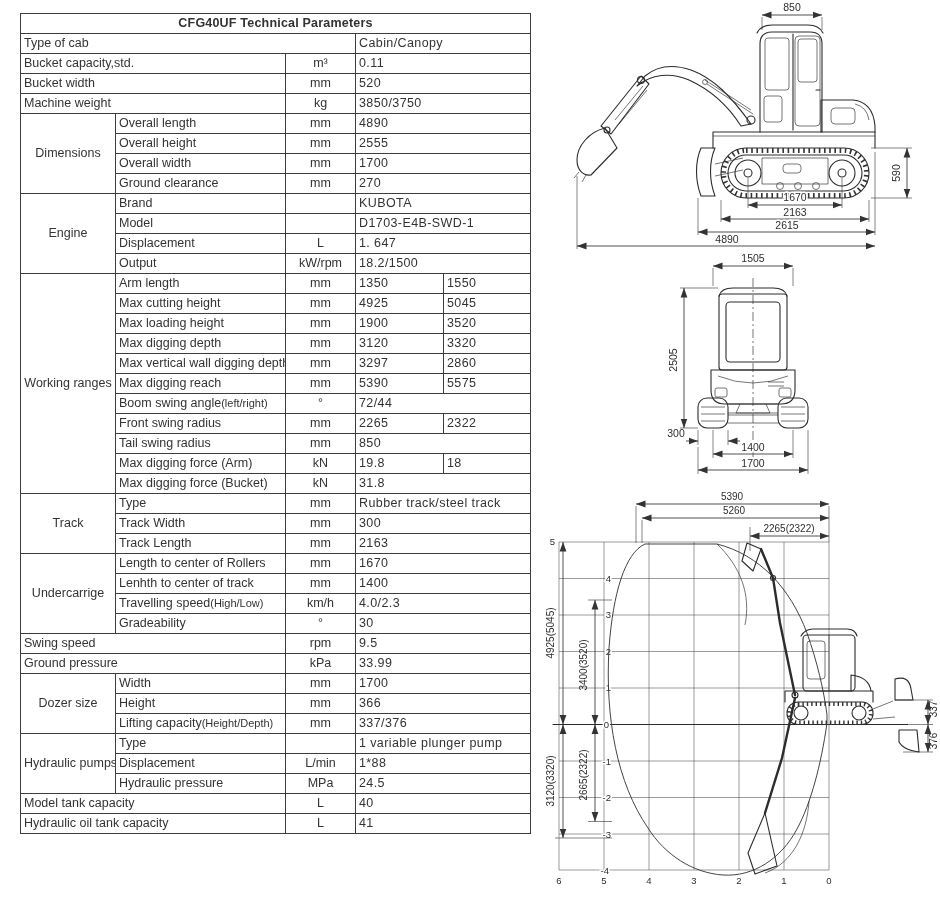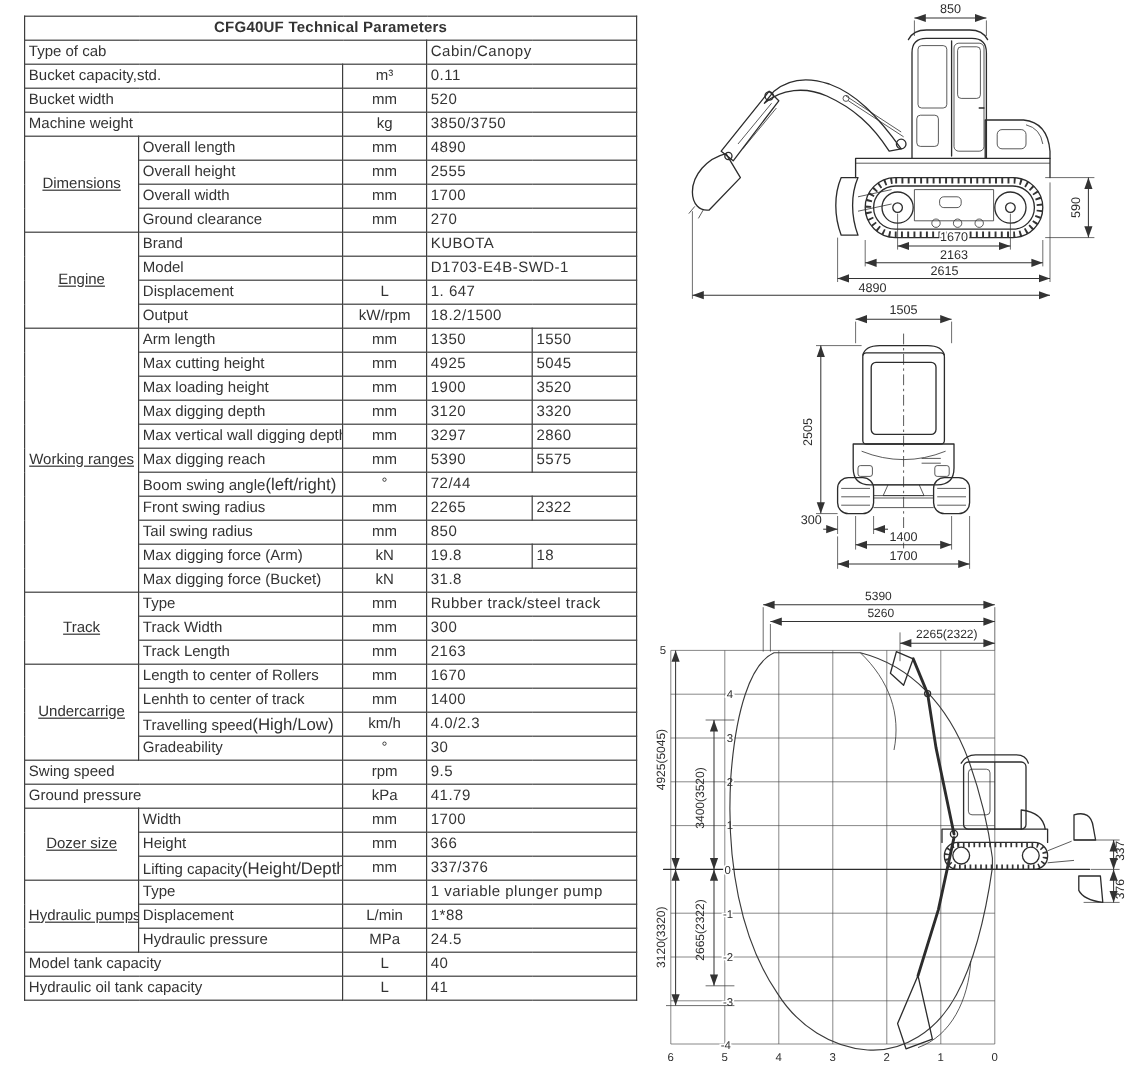--- a/index.html
+++ b/index.html
@@ -3,26 +3,26 @@
 <meta charset="utf-8">
 <style>
   html,body{margin:0;padding:0;background:#fff;}
   body{width:940px;height:902px;position:relative;font-family:"Liberation Sans",sans-serif;color:#333;overflow:hidden;}
   .page{position:absolute;inset:0;background:#fff;}
 
   table.spec{position:absolute;left:20px;top:13px;width:510px;border-collapse:collapse;table-layout:fixed;}
   table.spec td{border:1px solid #3d3d3d;height:19px;padding:0 3px;font-size:12.5px;color:#333;
     overflow:hidden;white-space:nowrap;line-height:1.05;vertical-align:middle;}
   td.title{font-weight:bold;font-size:14.5px;text-align:center;color:#1d1d1d;height:21px;letter-spacing:.2px;}
-  td.g{text-align:center;white-space:normal;text-decoration:underline;}
+  td.g{text-align:center;white-space:normal;}
   td.p{text-align:left;padding-left:5px;}
   td.u{text-align:center;font-size:12px;}
   td.v{text-align:left;letter-spacing:.4px;}
   td.sm{font-size:10.5px;letter-spacing:0;}
-  .sub{font-size:14px;letter-spacing:0;}
+  .sub{font-size:11px;letter-spacing:0;}
 
   svg{position:absolute;overflow:visible;}
   .draw{stroke:#2c2c2c;stroke-width:1.1;fill:none;stroke-linejoin:round;stroke-linecap:round;}
   .thin{stroke:#2c2c2c;stroke-width:0.65;fill:none;}
   .tread{stroke:#333;fill:none;}
   .dim{stroke:#333;stroke-width:0.85;fill:none;}
   .ext{stroke:#333;stroke-width:0.6;fill:none;}
   .grid{stroke:#4a4a4a;stroke-width:0.55;fill:none;}
   .env{stroke:#3a3a3a;stroke-width:0.95;fill:none;}
   .boom{stroke:#2c2c2c;stroke-width:2.4;fill:none;stroke-linecap:round;stroke-linejoin:round;}
@@ -211,21 +211,21 @@
           <td colspan="2" class="v">30</td>
         </tr>
         <tr>
           <td colspan="2" class="p">Swing speed</td>
           <td class="u">rpm</td>
           <td colspan="2" class="v">9.5</td>
         </tr>
         <tr>
           <td colspan="2" class="p">Ground pressure</td>
           <td class="u">kPa</td>
-          <td colspan="2" class="v">41.79</td>
+          <td colspan="2" class="v">33.99</td>
         </tr>
         <tr>
           <td rowspan="3" class="g">Dozer size</td>
           <td class="p">Width</td>
           <td class="u">mm</td>
           <td colspan="2" class="v">1700</td>
         </tr>
         <tr>
           <td class="p">Height</td>
           <td class="u">mm</td>

